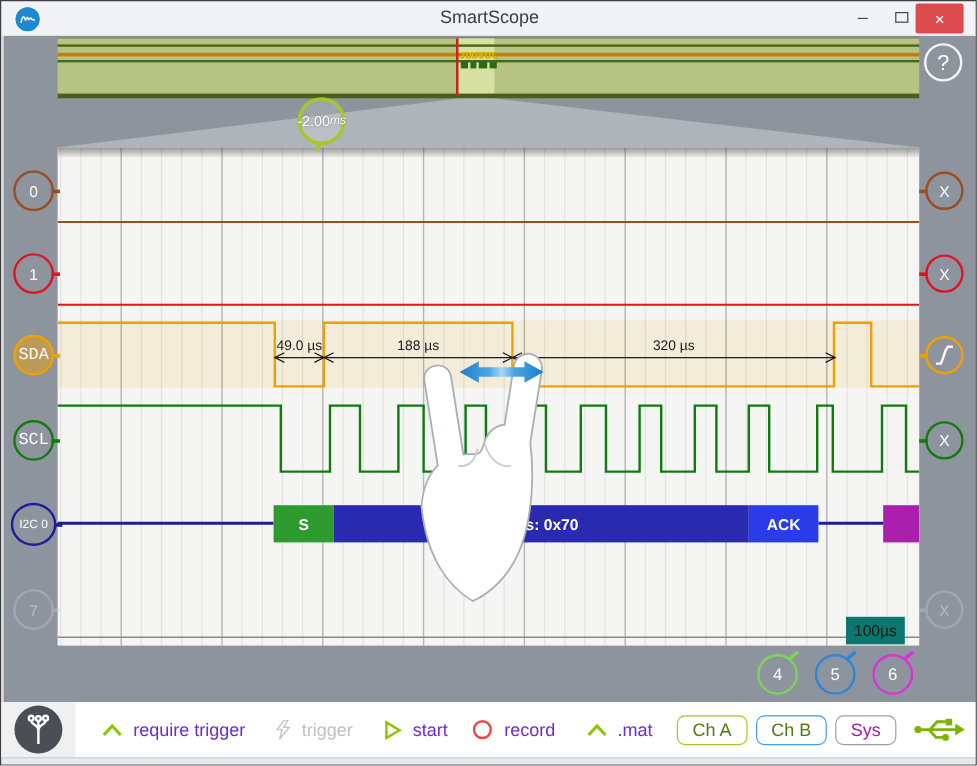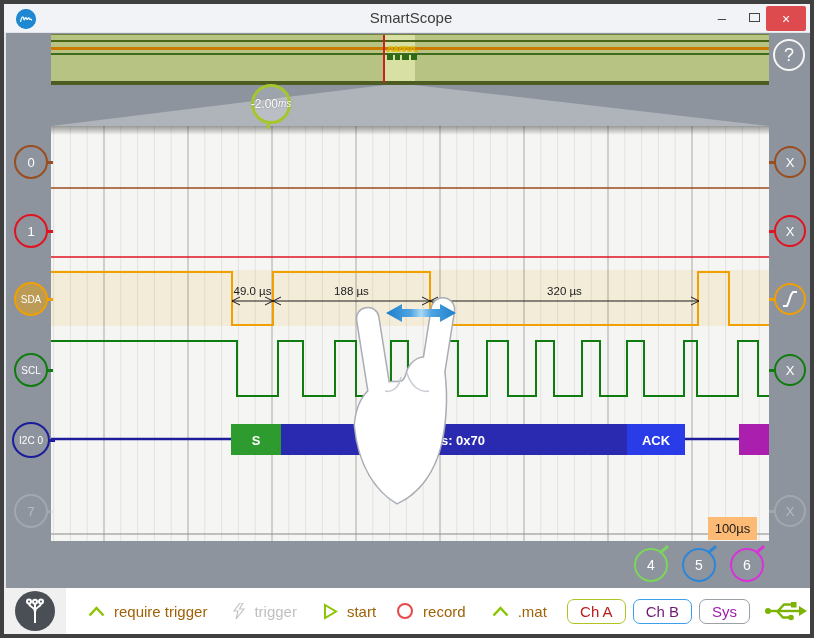--- a/index.html
+++ b/index.html
@@ -1,17 +1,17 @@
 <!DOCTYPE html>
 <html><head>
 <meta charset="utf-8">
 <style>
   * { margin:0; padding:0; box-sizing:border-box; }
   html,body { font-family:"Liberation Sans",sans-serif; }
-  .window { position:relative; width:814px; height:638px; background:#8e949d; border:4px solid #404040; overflow:hidden; }
+  .window { position:relative; width:814px; height:638px; background:#8e949d; border:1px solid #404040; overflow:hidden; }
 
   
   .titlebar { position:absolute; left:0; top:0; width:814px; height:29px; background:#f2f3f6; border-bottom:1px solid #e3e5e9; }
   .app-logo { position:absolute; left:12px; top:5px; width:20px; height:20px; border-radius:50%; background:#1e88d2; }
   .win-title { position:absolute; left:0; right:0; top:5px; text-align:center; font-size:15px; color:#3c3c3c; }
   .cap-btn { position:absolute; top:0; height:26px; display:flex; align-items:center; justify-content:center; color:#444; cursor:default; }
   .btn-min { left:704px; width:28px; font-size:15px; top:0px; }
   .btn-max { left:736px; width:28px; }
   .btn-max i { display:block; width:11px; height:9px; border:1.5px solid #444; }
   .btn-close { left:762px; top:2px; width:40px; height:25px; background:#dd4b4e; border-radius:2px; color:#fff; font-size:14px; }
@@ -28,44 +28,44 @@
   .help-btn { position:absolute; left:769px; top:6px; width:32px; height:32px; border-radius:50%; border:2.5px solid rgba(255,255,255,0.9); color:#fff; font-size:18px; display:flex; align-items:center; justify-content:center; }
 
   
   .zoom-badge { position:absolute; left:247px; top:51px; width:40px; height:40px; border-radius:50%; border:3px solid #a6c62e; background:rgba(255,255,255,0.15); color:#fff; display:flex; flex-direction:row; align-items:center; justify-content:center; line-height:1; text-shadow:0 0 2px rgba(80,80,80,0.6); z-index:6; }
   .zoom-badge .v { font-size:12px; }
   .zoom-badge .u { font-size:10px;font-style:italic; }
   .zoom-badge::after { content:""; position:absolute; left:13px; bottom:-8px; width:2.5px; height:8px; background:#a6c62e; transform:rotate(14deg); }
 
   
   .grid { position:absolute; left:47px; top:93px; width:718px; height:415px; background:#f5f5f3; }
-  .timebase { position:absolute; left:657px; top:391px; width:49px; height:23px; background:#fdba74; color:#1a1a1a; font-size:13px; display:flex; align-items:center; justify-content:center; z-index:5; }
+  .timebase { position:absolute; left:657px; top:391px; width:49px; height:23px; background:#0f766e; color:#1a1a1a; font-size:13px; display:flex; align-items:center; justify-content:center; z-index:5; }
 
   
   .lch, .rch, .marker { position:absolute; border-radius:50%; display:flex; align-items:center; justify-content:center; color:#fff; background:transparent; z-index:8; }
   .lch { width:34px; height:34px; border:2.5px solid currentColor; }
   .lch span, .rch span, .marker span, .zoom-badge span { color:#fff; }
   .lch::after { content:""; position:absolute; right:-7px; top:50%; margin-top:-1.5px; width:7px; height:3px; background:currentColor; }
   .rch { width:32px; height:32px; border:2.5px solid currentColor; }
   .rch::before { content:""; position:absolute; left:-7px; top:50%; margin-top:-1.5px; width:7px; height:3px; background:currentColor; }
-  .lbl12 { font-size:13px; } .lbl10 { font-size:10px; }
+  .lbl12 { font-size:13px; } .lbl10 { font-size:14px;font-family:Liberation Mono, monospace; }
   .disabled { opacity:0.35; }
   .marker { width:34px; height:34px; border:2.5px solid currentColor; z-index:8; }
   .marker::after { content:""; position:absolute; right:-3px; top:-2px; width:10px; height:2.5px; background:currentColor; transform:rotate(-40deg); }
   .marker span { font-size:14px; }
 
   
   .hand { position:absolute; left:337px; top:262px; z-index:20; }
   .pan-arrow { position:absolute; left:381px; top:270px; z-index:21; }
 
   
   .toolbar { position:absolute; left:0; top:584px; width:814px; height:46px; background:#fff; display:flex; align-items:center; }
   .logo-cell { width:62px; height:46px; background:#f0f0f0; display:flex; align-items:center; justify-content:center; flex:0 0 auto; }
   .logo-circle { width:40px; height:40px; border-radius:50%; background:#4a4f55; display:flex; align-items:center; justify-content:center; }
-  .tb-item { display:flex; align-items:center; gap:9px; font-size:15px; color:#a16207; cursor:default; }
+  .tb-item { display:flex; align-items:center; gap:9px; font-size:15px; color:#6d28d9; cursor:default; }
   .tb-item.dim { color:#c0c0c0; }
   .pill { border:1.5px solid; border-radius:7px; padding:3px 12px; font-size:15px; background:#fff; }
   .usb { margin-left:14px; margin-right:10px; display:flex; align-items:center; }
   .bottom-strip { position:absolute; left:0; top:630px; width:814px; height:8px; background:#e6e9ee; border-top:1px solid #ccd1d8; }
 </style>
 </head>
 <body>
 
 <div class="window">
 
@@ -323,22 +323,22 @@
     </div>
 
     <div class="tb-item" style="margin-left:26px">
       <svg width="17" height="11">
           <polyline points="1.5,9.5 8.5,2 15.5,9.5" stroke="#8bc400" stroke-width="2.5" fill="none"></polyline>
         </svg>
       <span>.mat</span>
     </div>
 
     <div style="margin-left:auto;display:flex;align-items:center;gap:7px">
-      <div class="pill" style="border-color:#b0c421;color:#b91c1c">Ch A</div>
-      <div class="pill" style="border-color:#3ba0e8;color:#701a75">Ch B</div>
+      <div class="pill" style="border-color:#b0c421;color:#4d7c0f">Ch A</div>
+      <div class="pill" style="border-color:#3ba0e8;color:#4d7c0f">Ch B</div>
       <div class="pill" style="border-color:#9aa0a6;color:#a21caf">Sys</div>
     </div>
 
     <div class="usb">
       <svg width="44" height="24" viewBox="0 0 44 24">
         <g stroke="#7cb305" stroke-width="2.4" fill="#7cb305">
           <circle cx="4" cy="12" r="3" stroke="none"></circle>
           <line x1="5" y1="12" x2="36" y2="12"></line>
           <path d="M14,12 L20,5.5 H27" fill="none"></path>
           <rect x="27" y="3" width="5.5" height="5.5" stroke="none"></rect>

